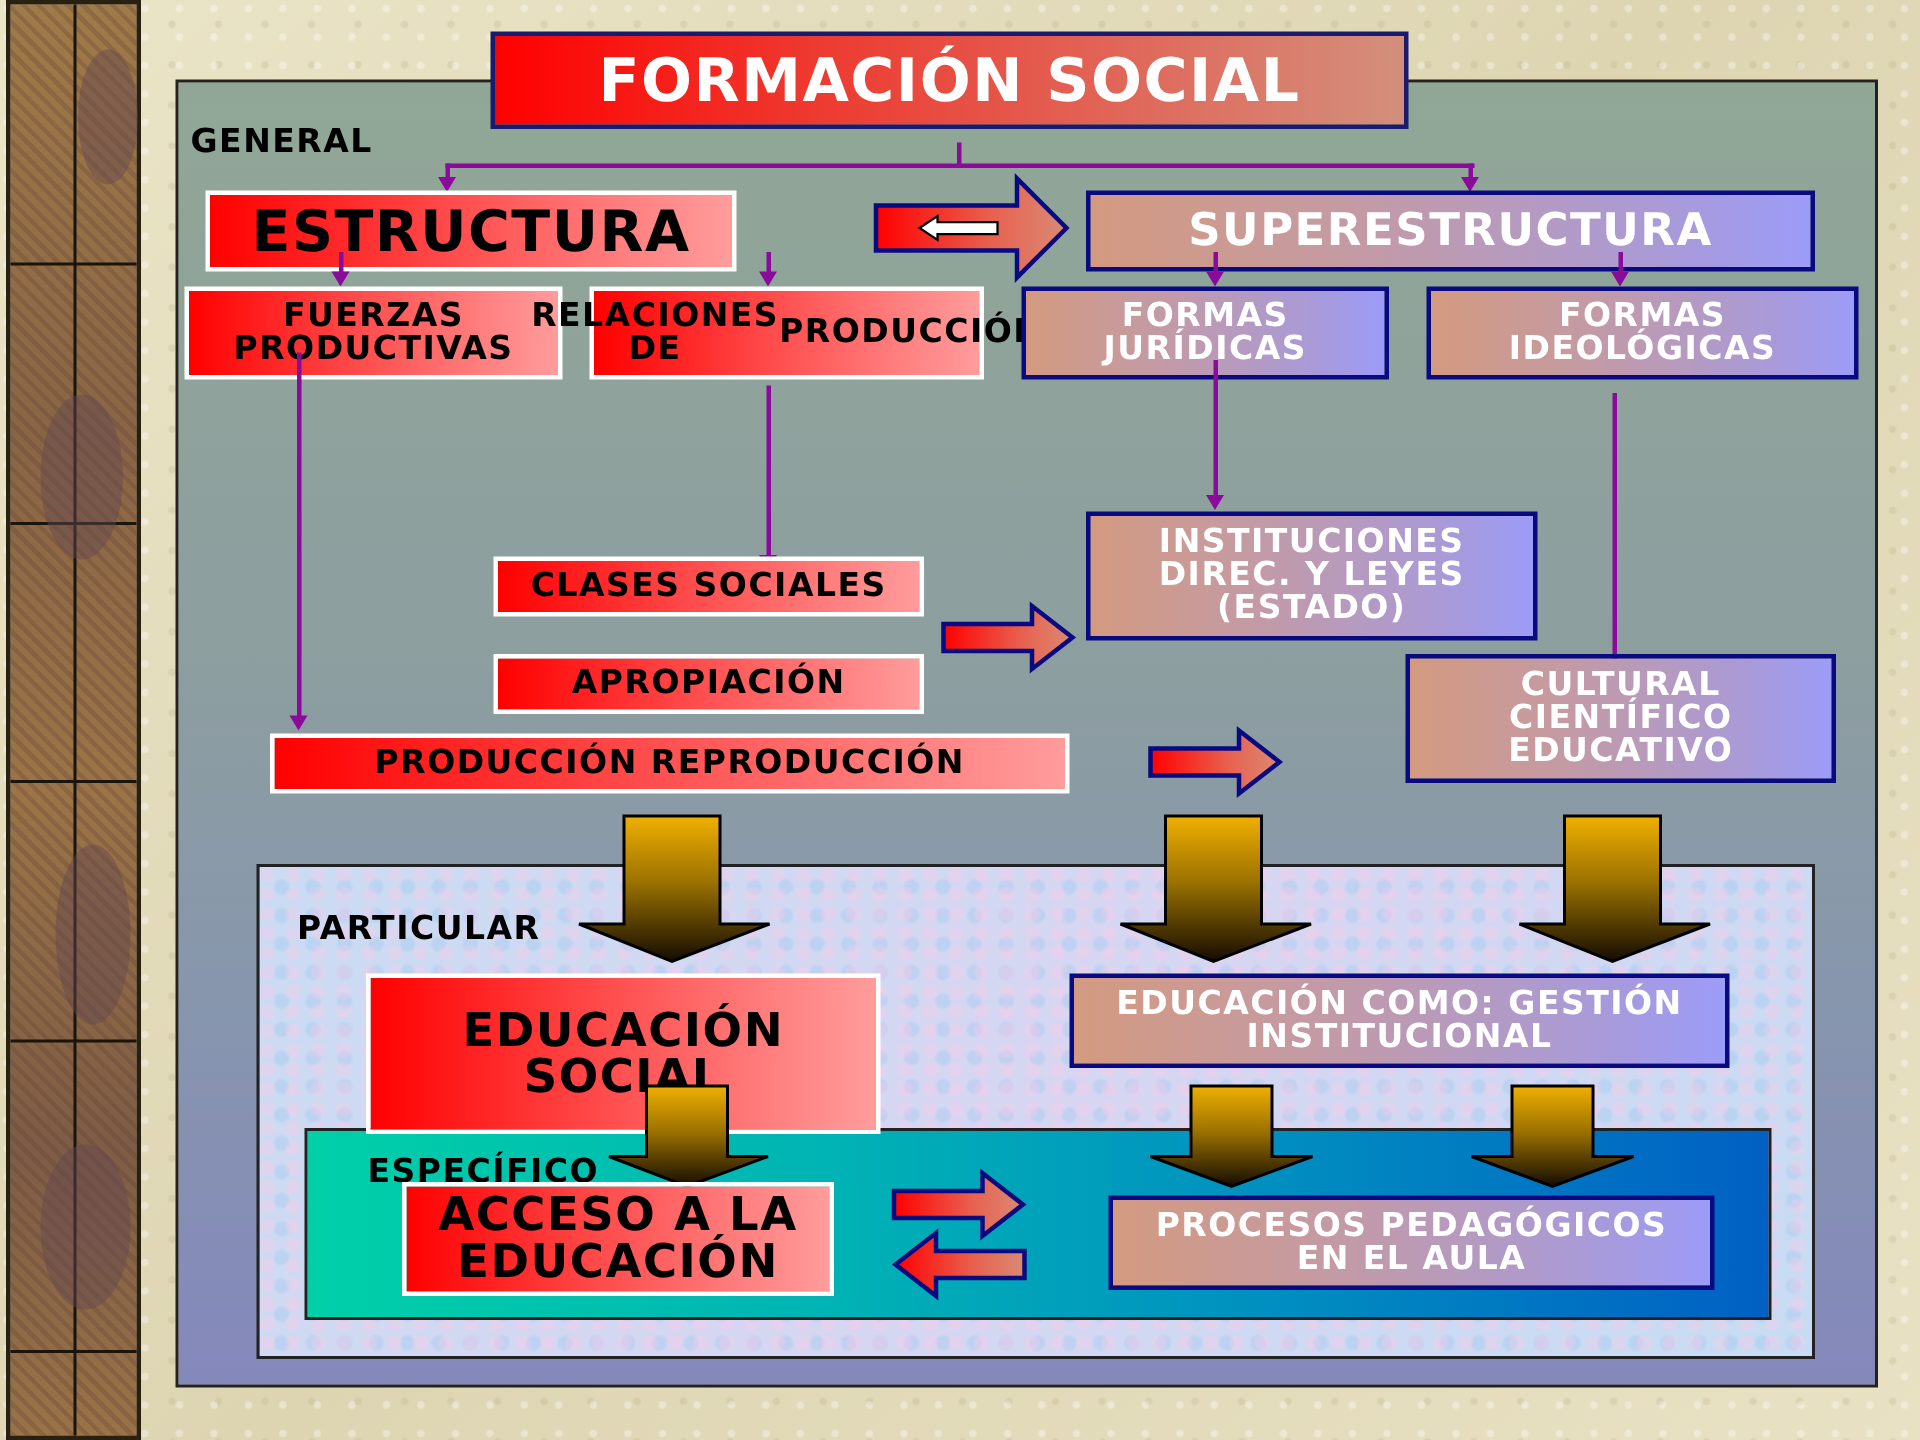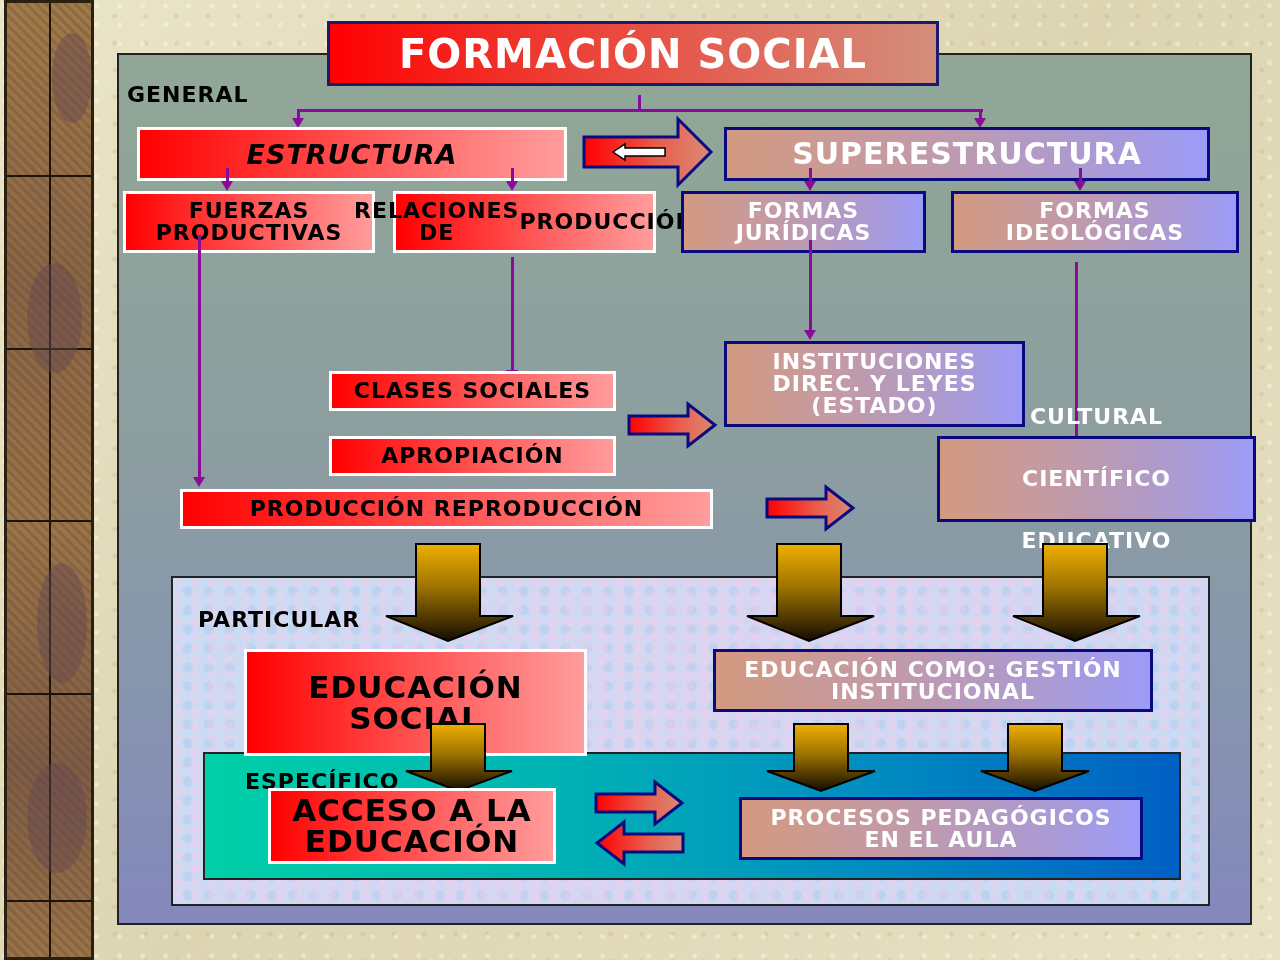--- a/index.html
+++ b/index.html
@@ -99,21 +99,21 @@
   <span>FORMACIÓN SOCIAL</span>
 </div>
 
 <div class="line-v" style="left:638px;top:95px;height:15px"></div>
 <div class="line-h" style="left:297px;top:109px;width:686px"></div>
 <div class="line-v" style="left:297px;top:109px;height:12px"></div>
 <div class="tip" style="left:292px;top:118px"></div>
 <div class="line-v" style="left:979px;top:109px;height:12px"></div>
 <div class="tip" style="left:974px;top:118px"></div>
 
-<div class="red-box" style="left:137px;top:127px;width:430px;height:54px;font-size:27px;font-style:italic;">
+<div class="red-box" style="left:137px;top:127px;width:354px;height:54px;font-size:38px;">
   <span>ESTRUCTURA</span>
 </div>
 
 <svg style="left:583px;top:118px" width="130" height="70">
   <defs>
     <linearGradient id="gRed" x1="0" x2="1" y1="0" y2="0">
       <stop offset="0" stop-color="#ff0000"></stop>
         <stop offset="0.6" stop-color="#e8604e"></stop>
         <stop offset="1" stop-color="#d98a74"></stop>
     </linearGradient>
@@ -177,21 +177,21 @@
 <svg style="left:766px;top:486px" width="90" height="44">
   <polygon points="1,13 60,13 60,1 87,22 60,43 60,31 1,31" fill="url(#gRed)" stroke="#0a0a80" stroke-width="3"></polygon>
 </svg>
 
 <div class="blue-box" style="left:724px;top:341px;width:301px;height:86px;font-size:22px;flex-direction:column;">
   <span>INSTITUCIONES</span>
   <span>DIREC. Y LEYES</span>
   <span>(ESTADO)</span>
 </div>
 
-<div class="blue-box" style="left:937px;top:436px;width:319px;height:86px;font-size:22px;flex-direction:column;gap:40px;">
+<div class="blue-box" style="left:937px;top:436px;width:287px;height:86px;font-size:22px;flex-direction:column;">
   <span>CULTURAL</span>
   <span>CIENTÍFICO</span>
   <span>EDUCATIVO</span>
 </div>
 
 <div class="particular"></div>
 <div class="lbl" style="left:198px;top:607px;">PARTICULAR</div>
 
 <div class="especifico"></div>
 

